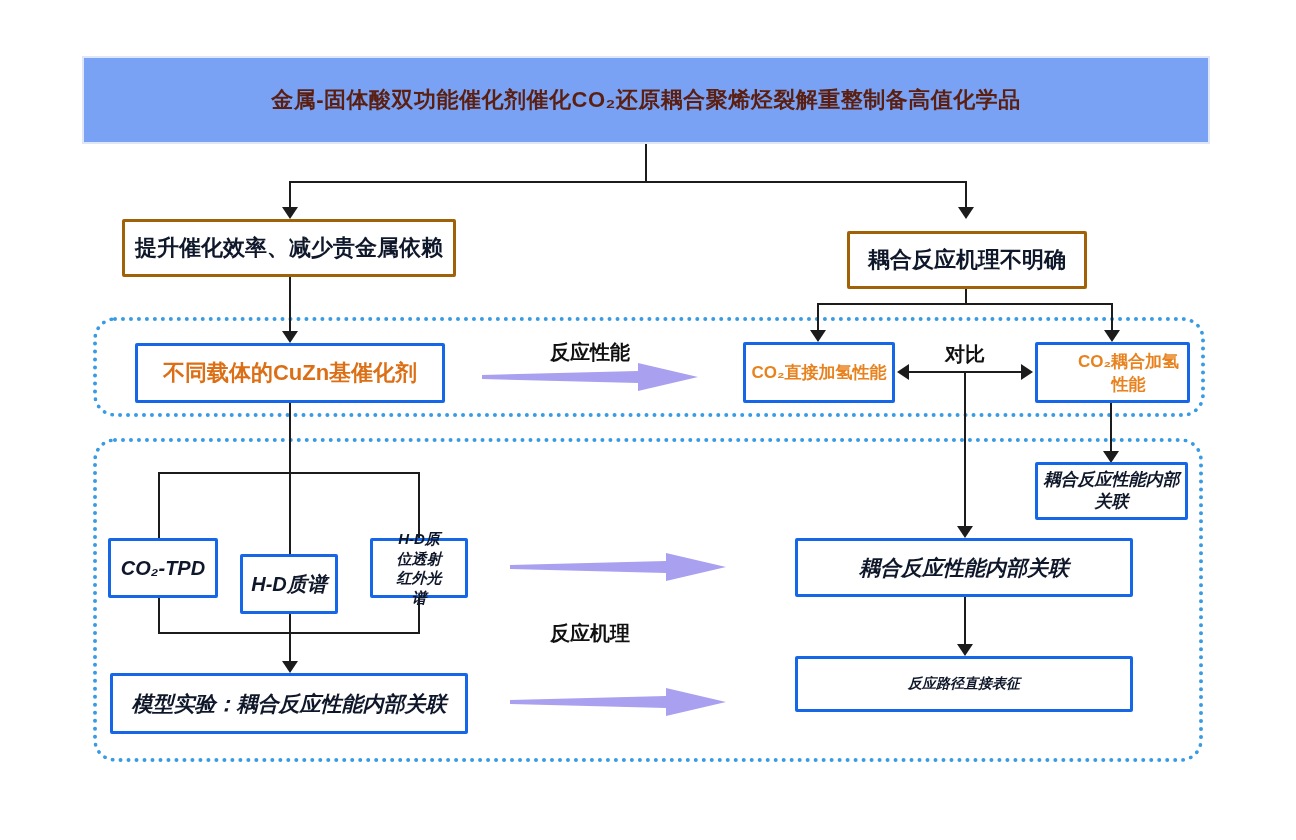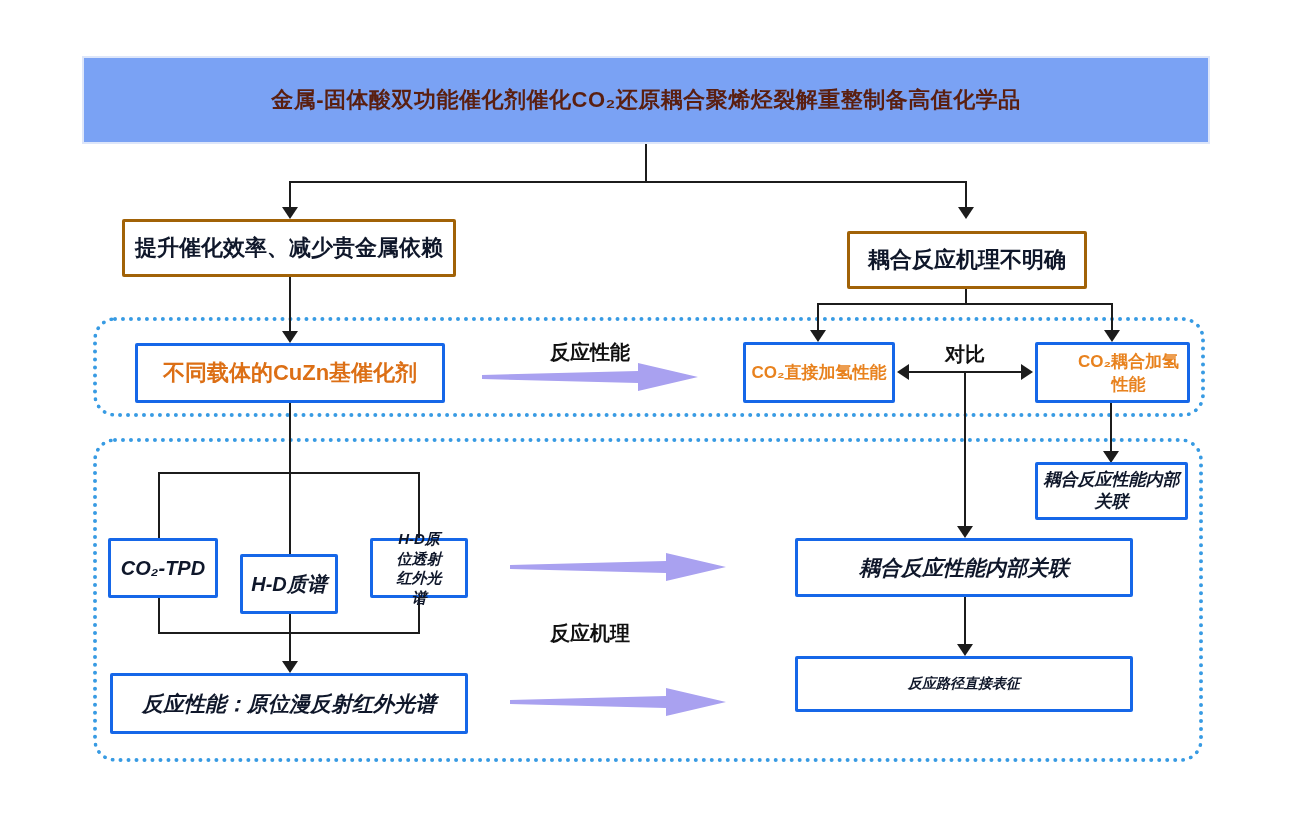--- a/index.html
+++ b/index.html
@@ -120,21 +120,21 @@
     <span>CO₂-TPD</span>
   </div>
   <div class="bluebox txt-orange" style="left:240px;top:538px;width:98px;height:60px;font-size:20px;margin-top:16px;">
     <span>H-D质谱</span>
   </div>
   <div class="bluebox txt-orange" style="left:370px;top:538px;width:98px;height:60px;font-size:15px;line-height:1.3;padding:0 22px;">
     <span>H-D原位透射红外光谱</span>
   </div>
 
   <div class="bluebox txt-orange" style="left:110px;top:673px;width:358px;height:61px;font-size:21px;">
-    <span>反应性能：原位漫反射红外光谱</span>
+    <span>模型实验：耦合反应性能内部关联</span>
   </div>
 
   <svg class="parrow" style="left:508px;top:547px;" width="222" height="40" viewBox="0 0 222 40">
     <polygon points="2,18 158,14 158,6 218,20 158,34 158,26 2,22" fill="#A9A1F0"></polygon>
   </svg>
   <div class="flowlabel" style="left:515px;top:620px;width:150px;">反应机理</div>
   <svg class="parrow" style="left:508px;top:682px;" width="222" height="40" viewBox="0 0 222 40">
     <polygon points="2,18 158,14 158,6 218,20 158,34 158,26 2,22" fill="#A9A1F0"></polygon>
   </svg>
 

